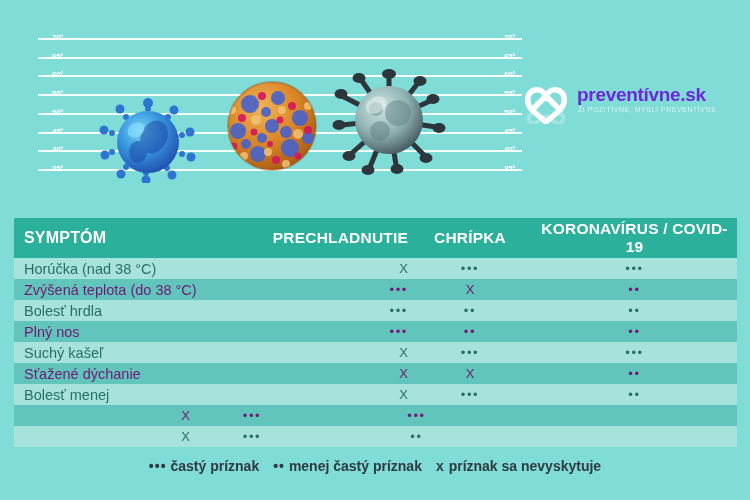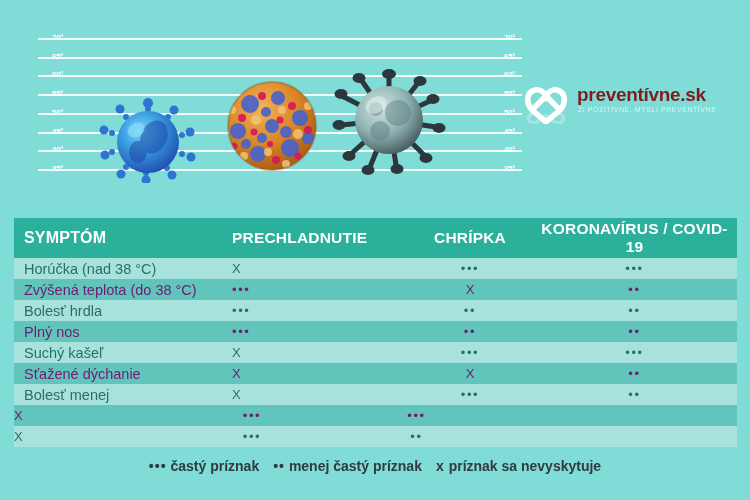--- a/index.html
+++ b/index.html
@@ -30,21 +30,21 @@
 
   .v-blue { left:72px; top:97px; width:104px; height:86px; }
   .v-mid  { left:196px; top:76px; width:104px; height:100px; }
   .v-dark { left:306px; top:61px; width:118px; height:118px; }
 
   
   #logo { position:absolute; left:524px; top:78px; width:200px; height:50px; }
   .logo-mark { position:absolute; left:0px; top:2px; width:44px; height:44px; }
   .logo-name {
     position:absolute; left:53px; top:6px;
-    font-size:19px; font-weight:bold; color:#7f1d1d; letter-spacing:-.3px;
+    font-size:19px; font-weight:bold; color:#6d28d9; letter-spacing:-.3px;
     white-space:nowrap;
   }
   .logo-tag {
     position:absolute; left:54px; top:28px;
     font-size:7px; color:#d9f4f2; letter-spacing:.55px; white-space:nowrap;
   }
 
   
   #table { position:absolute; left:14px; top:218px; width:723px; }
 
@@ -57,21 +57,21 @@
   }
 
   .trow { display:flex; align-items:center; height:21px; }
   .trow.odd  { background:#a7e3dc; }
   .trow.even { background:#62c5bb; }
   .trow.odd  .cell { color:#2a6e68; }
   .trow.even .cell { color:#701a75; }
 
   .cell { box-sizing:border-box; }
   .c-sym { width:218px; padding-left:10px; text-align:left;  font-size:14.5px; }
-  .c-pre { width:176px; text-align:left; }
+  .c-pre { width:176px; text-align:right; }
   .c-chr { width:124px; text-align:center; }
   .c-cov { width:205px; text-align:center; }
 
   .thead .c-sym { font-size:16px; }
   .thead .c-pre { font-size:15.5px; }
   .thead .c-chr { font-size:15.5px; }
   .thead .c-cov { font-size:15.5px; }
 
   .mark { display:inline-block; line-height:21px; }
   .mark.dots { font-size:13px; letter-spacing:1.6px; }

